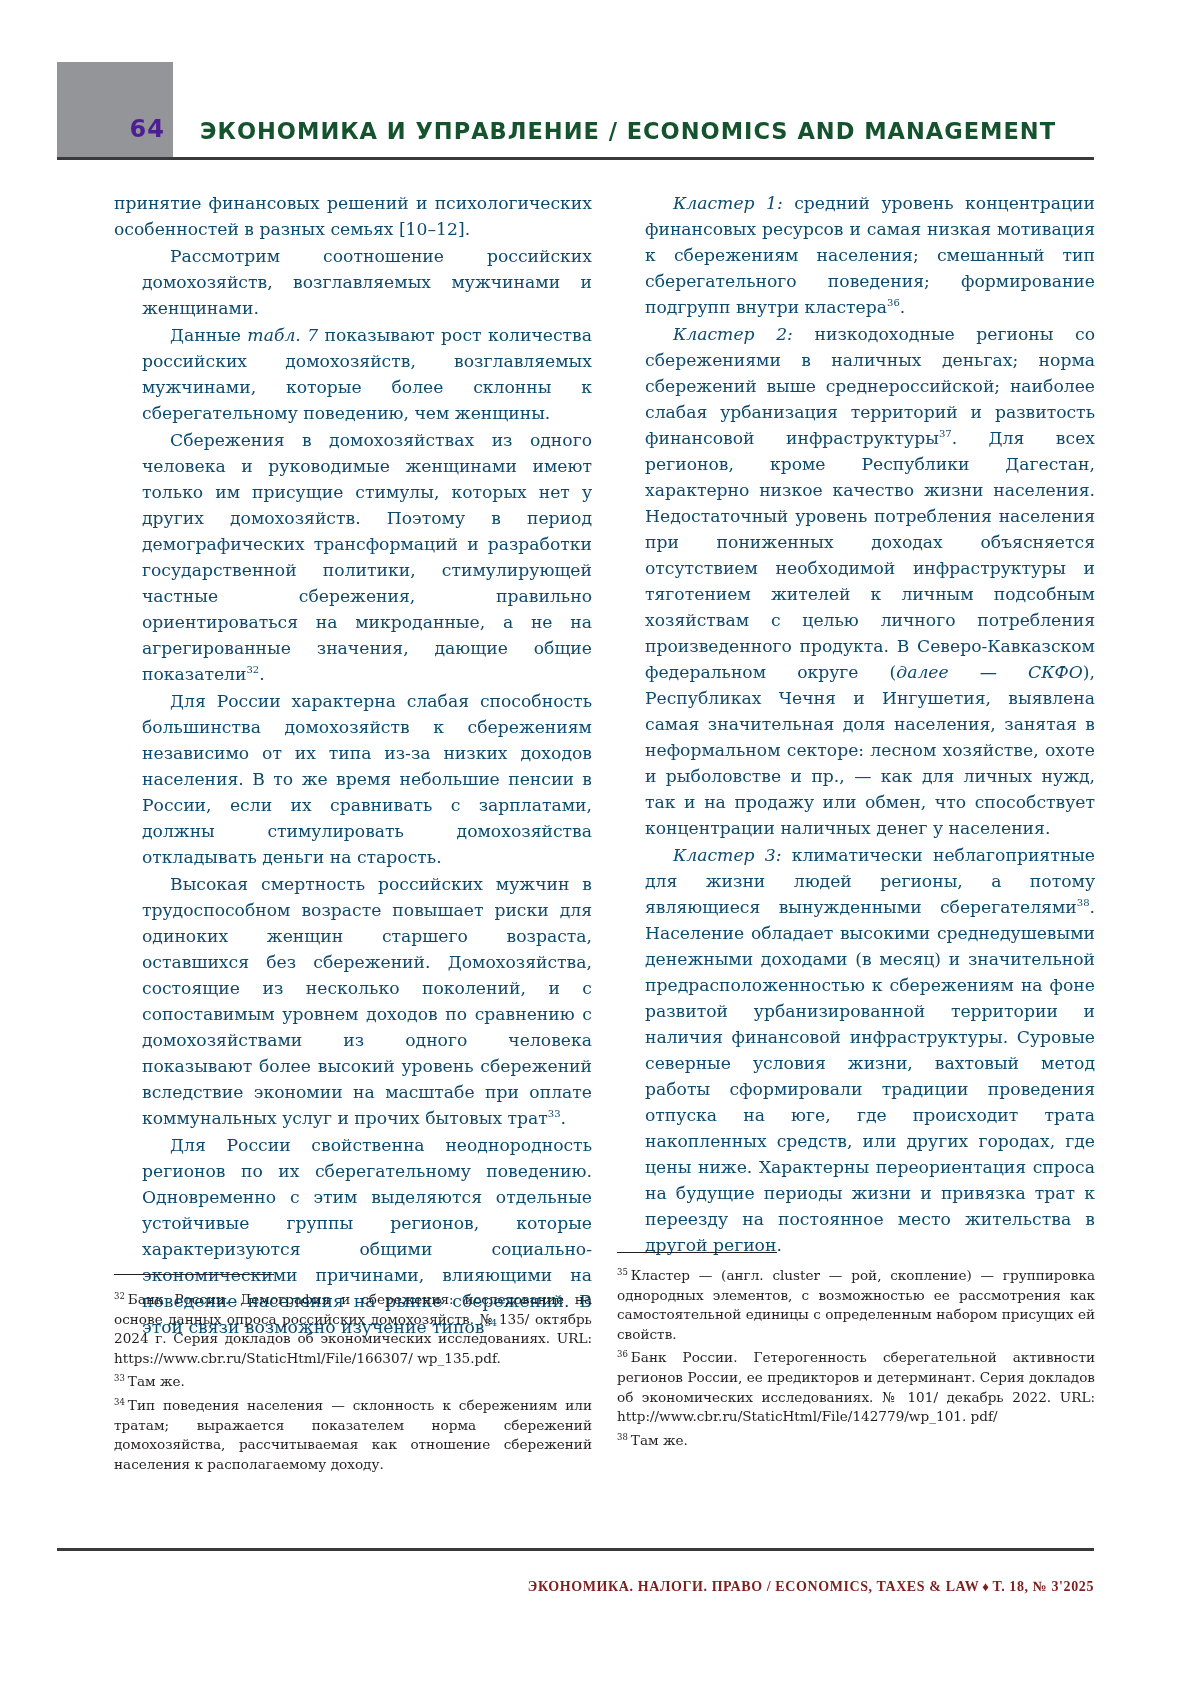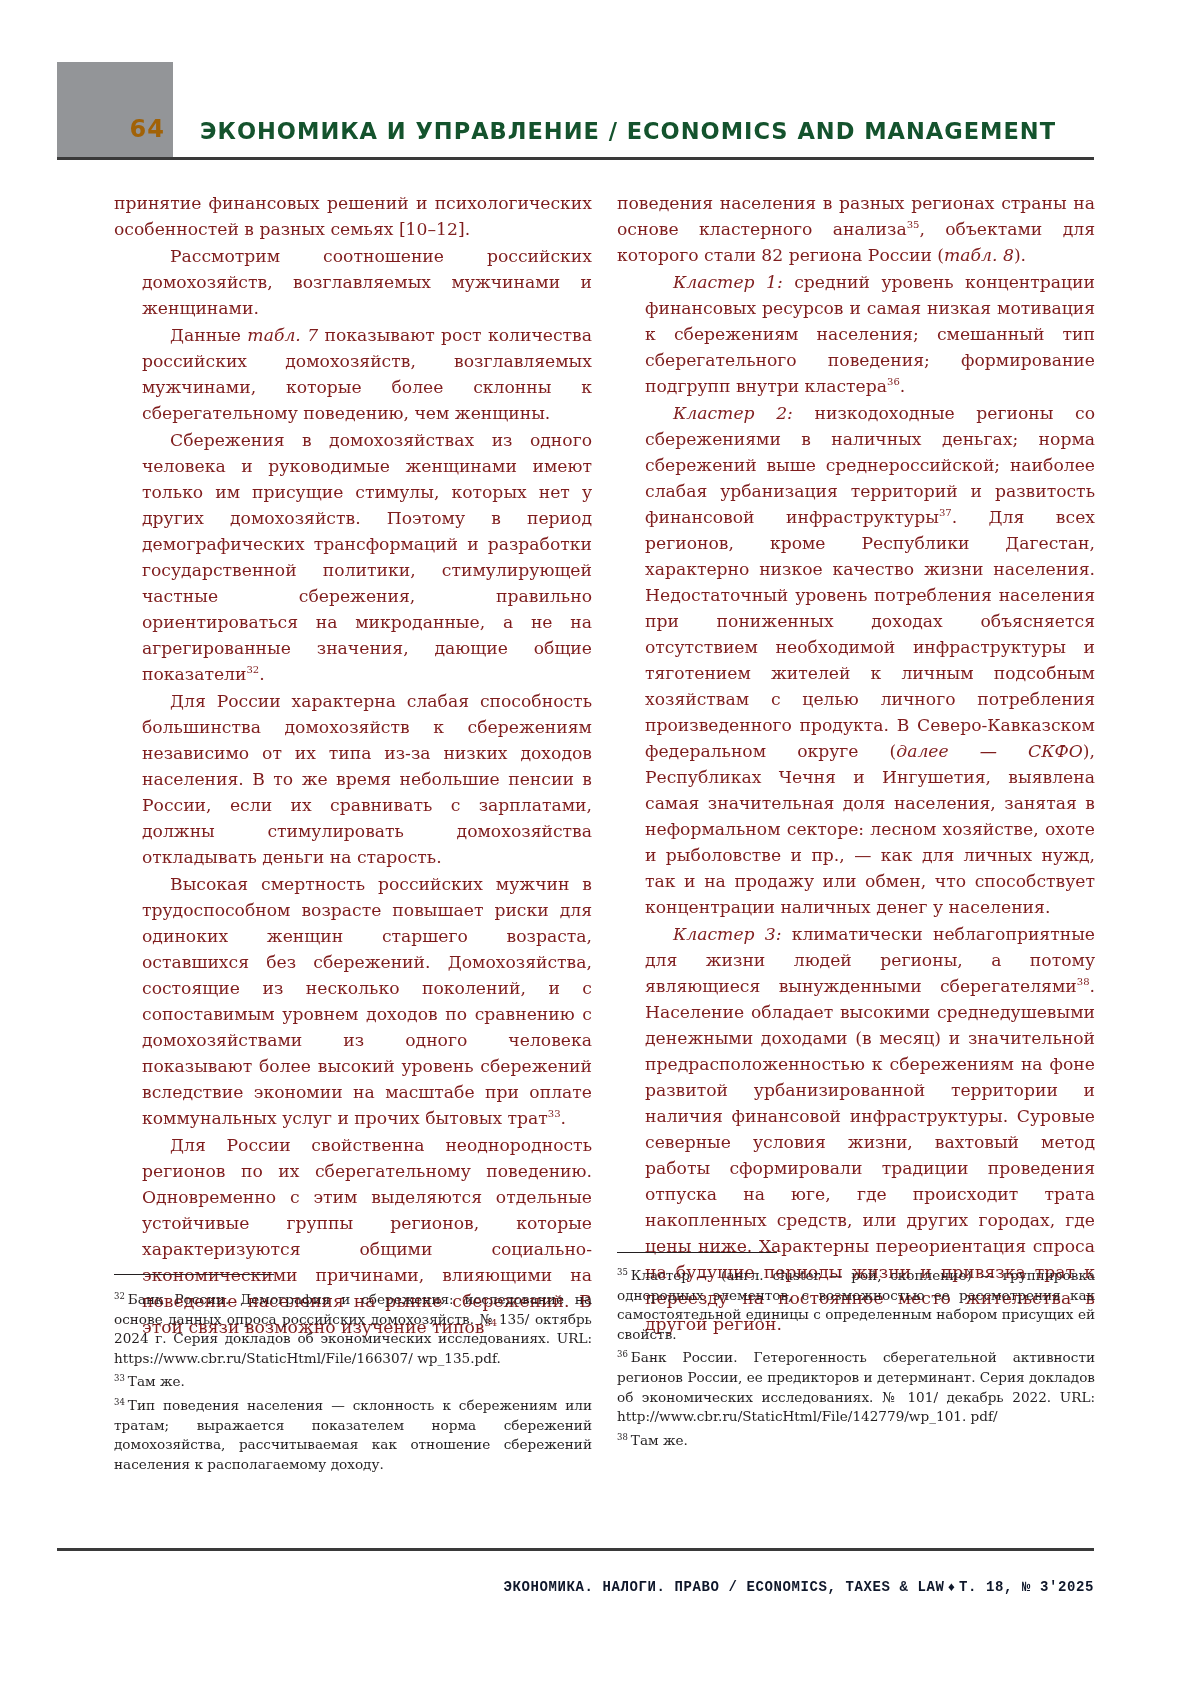--- a/index.html
+++ b/index.html
@@ -1,42 +1,42 @@
 <!DOCTYPE html>
 <html><head>
   <meta charset="utf-8">
   <style>
     html, body { margin: 0; padding: 0; background: #ffffff; }
     body { width: 1200px; height: 1697px; position: relative; overflow: hidden; color: #231f20; }
     .header-block { position: absolute; left: 57px; top: 62px; width: 116px; height: 97px; background: #939598; }
     .page-number { position: absolute; left: 57px; top: 115px; width: 108px; text-align: right;
-      font-family: "DejaVu Sans", sans-serif; font-weight: bold; font-size: 24px; color: #a16207; letter-spacing: 1px; }
+      font-family: "DejaVu Sans", sans-serif; font-weight: bold; font-size: 24px; color: #4c1d95; letter-spacing: 1px; }
     .section-title { position: absolute; left: 200px; top: 118px;
       font-family: "DejaVu Sans", sans-serif; font-weight: bold; font-size: 22.5px; color: #14532d; letter-spacing: 1px; white-space: nowrap; }
     .header-rule { position: absolute; left: 57px; top: 157px; width: 1037px; height: 3px; background: #3a3a3a; }
     .col { position: absolute; top: 190px; width: 478px;
-      font-family: "DejaVu Serif", serif; font-size: 17.2px; line-height: 26px; color: #7f1d1d; }
+      font-family: "DejaVu Serif", serif; font-size: 17.2px; line-height: 26px; color: #0c4a6e; }
     .col-left { left: 114px; }
     .col-right { left: 617px; }
     .col p { margin: 0; text-align: justify; hyphens: manual; }
     .col p.indent { text-indent: 28px; margin-left: 28px; }
     .col p + p { margin-top: 1px; }
     sup { font-size: 10px; line-height: 0; vertical-align: 7px; }
     em { font-style: italic; }
     .fn-rule { position: absolute; width: 160px; height: 1px; background: #231f20; }
     .fn-left-rule { left: 114px; top: 1274px; }
     .fn-right-rule { left: 617px; top: 1252px; }
     .footnotes { position: absolute; width: 478px; font-family: "DejaVu Serif", serif; font-size: 13.6px; line-height: 19.6px; color: #231f20; }
     .fn-left { left: 114px; top: 1290px; }
     .fn-right { left: 617px; top: 1266px; }
     .footnotes p { margin: 0 0 4px 0; text-align: justify; }
     .footnotes sup { font-size: 8.5px; vertical-align: 5px; margin-right: 3px; }
     .footer-rule { position: absolute; left: 57px; top: 1548px; width: 1037px; height: 3px; background: #3a3a3a; }
     .footer-text { position: absolute; right: 106px; top: 1579px;
-      font-family: Liberation Mono, monospace; font-weight: bold; font-size: 14px; color: #0f172a; letter-spacing: 0.6px; white-space: nowrap; }
+      font-family: Liberation Serif, serif; font-weight: bold; font-size: 14px; color: #7f1d1d; letter-spacing: 0.6px; white-space: nowrap; }
     .diamond { display: inline-block; font-size: 13px; margin: 0 3px; }
   </style>
 </head>
 <body>
 
 <div class="header-block"></div>
 <div class="page-number">64</div>
 <div class="section-title">ЭКОНОМИКА И УПРАВЛЕНИЕ / ECONOMICS AND MANAGEMENT</div>
 <div class="header-rule"></div>
 
@@ -44,21 +44,20 @@
   <p><span>принятие финансовых решений и психологических особенностей в разных семьях [10–12].</span></p>
   <p class="indent"><span>Рассмотрим соотношение российских домохозяйств, возглавляемых мужчинами и женщинами.</span></p>
   <p class="indent"><span>Данные </span><em>табл. 7</em><span> показывают рост количества российских домохозяйств, возглавляемых мужчинами, которые более склонны к сберегательному поведению, чем женщины.</span></p>
   <p class="indent"><span>Сбережения в домохозяйствах из одного человека и руководимые женщинами имеют только им присущие стимулы, которых нет у других домохозяйств. Поэтому в период демографических трансформаций и разработки государственной политики, стимулирующей частные сбережения, правильно ориентироваться на микроданные, а не на агрегированные значения, дающие общие показатели</span><sup>32</sup><span>.</span></p>
   <p class="indent"><span>Для России характерна слабая способность большинства домохозяйств к сбережениям независимо от их типа из-за низких доходов населения. В то же время небольшие пенсии в России, если их сравнивать с зарплатами, должны стимулировать домохозяйства откладывать деньги на старость.</span></p>
   <p class="indent"><span>Высокая смертность российских мужчин в трудоспособном возрасте повышает риски для одиноких женщин старшего возраста, оставшихся без сбережений. Домохозяйства, состоящие из несколько поколений, и с сопоставимым уровнем доходов по сравнению с домохозяйствами из одного человека показывают более высокий уровень сбережений вследствие экономии на масштабе при оплате коммунальных услуг и прочих бытовых трат</span><sup>33</sup><span>.</span></p>
   <p class="indent"><span>Для России свойственна неоднородность регионов по их сберегательному поведению. Одновременно с этим выделяются отдельные устойчивые группы регионов, которые характеризуются общими социально-экономическими причинами, влияющими на поведение населения на рынке сбережений. В этой связи возможно изучение типов</span><sup>34</sup></p>
 </div>
 
 <div class="col col-right">
-  <p><span>поведения населения в разных регионах страны на основе кластерного анализа</span><sup>35</sup><span>, объектами для которого стали 82 региона России (</span><em>табл. 8</em><span>).</span></p>
   <p class="indent"><em>Кластер 1:</em><span> средний уровень концентрации финансовых ресурсов и самая низкая мотивация к сбережениям населения; смешанный тип сберегательного поведения; формирование подгрупп внутри кластера</span><sup>36</sup><span>.</span></p>
   <p class="indent"><em>Кластер 2:</em><span> низкодоходные регионы со сбережениями в наличных деньгах; норма сбережений выше среднероссийской; наиболее слабая урбанизация территорий и развитость финансовой инфраструктуры</span><sup>37</sup><span>. Для всех регионов, кроме Республики Дагестан, характерно низкое качество жизни населения. Недостаточный уровень потребления населения при пониженных доходах объясняется отсутствием необходимой инфраструктуры и тяготением жителей к личным подсобным хозяйствам с целью личного потребления произведенного продукта. В Северо-Кавказском федеральном округе (</span><em>далее — СКФО</em><span>), Республиках Чечня и Ингушетия, выявлена самая значительная доля населения, занятая в неформальном секторе: лесном хозяйстве, охоте и рыболовстве и пр., — как для личных нужд, так и на продажу или обмен, что способствует концентрации наличных денег у населения.</span></p>
   <p class="indent"><em>Кластер 3:</em><span> климатически неблагоприятные для жизни людей регионы, а потому являющиеся вынужденными сберегателями</span><sup>38</sup><span>. Население обладает высокими среднедушевыми денежными доходами (в месяц) и значительной предрасположенностью к сбережениям на фоне развитой урбанизированной территории и наличия финансовой инфраструктуры. Суровые северные условия жизни, вахтовый метод работы сформировали традиции проведения отпуска на юге, где происходит трата накопленных средств, или других городах, где цены ниже. Характерны переориентация спроса на будущие периоды жизни и привязка трат к переезду на постоянное место жительства в другой регион.</span></p>
 </div>
 
 <div class="fn-rule fn-left-rule"></div>
 <div class="footnotes fn-left">
   <p><sup>32</sup><span>Банк России. Демография и сбережения: исследование на основе данных опроса российских домохозяйств. № 135/ октябрь 2024 г. Серия докладов об экономических исследованиях. URL: https://www.cbr.ru/StaticHtml/File/166307/ wp_135.pdf.</span></p>
   <p><sup>33</sup><span>Там же.</span></p>
   <p><sup>34</sup><span>Тип поведения населения — склонность к сбережениям или тратам; выражается показателем норма сбережений домохозяйства, рассчитываемая как отношение сбережений населения к располагаемому доходу.</span></p>

